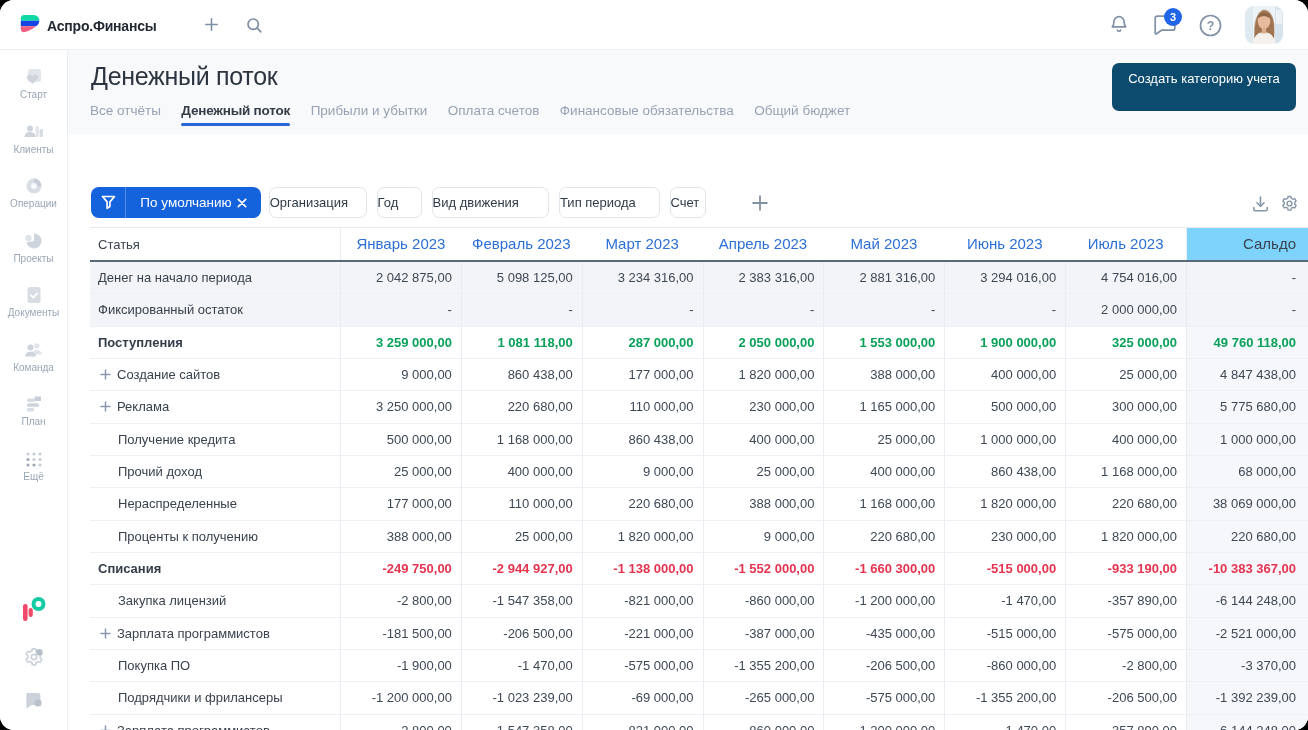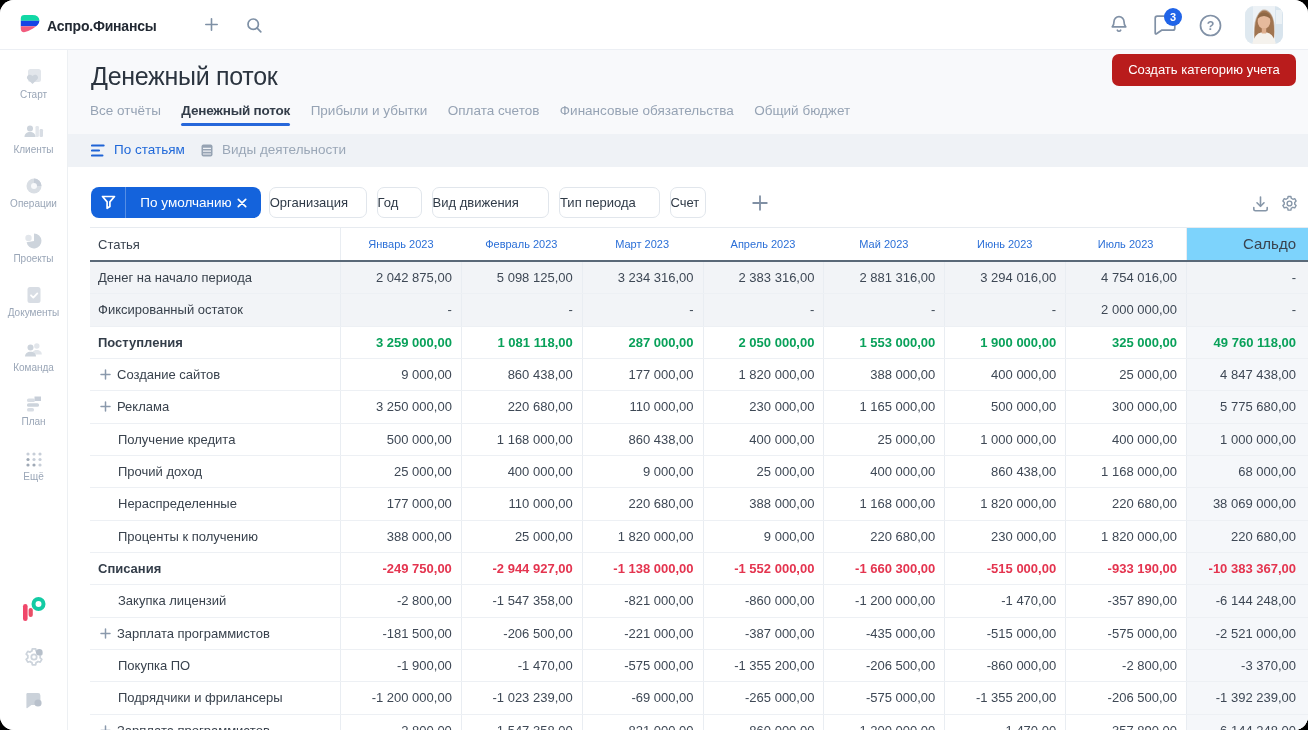--- a/index.html
+++ b/index.html
@@ -18,21 +18,21 @@
 .avatar { position:absolute; left:1245px; top:6px; width:38px; height:38px; border-radius:9px; overflow:hidden; }
 
 .sidebar { position:absolute; left:0; top:50px; width:68px; height:680px; background:#fff; border-right:1px solid #EDF0F3; z-index:4; }
 .sb-item { position:absolute; left:0; width:67px; text-align:center; }
 .sb-item .lab { display:block; margin-top:-3px; font-size:10px; color:#9AA6B7; }
 .sb-ic { display:inline-block; }
 
 .main { position:absolute; left:68px; top:50px; width:1240px; height:680px; background:#fff; }
 .hband { position:absolute; left:0; top:0; width:1240px; height:84px; background:#F8F9FB; }
 .title { position:absolute; left:23px; top:12px; font-size:25px; font-weight:500; color:#2B343F; letter-spacing:-0.3px; }
-.btn-create { position:absolute; left:1044px; top:4px; width:184px; height:32px; background:#b91c1c; border-radius:7px; color:#fff; font-size:13px; text-align:center; line-height:32px; }
+.btn-create { position:absolute; left:1044px; top:13px; width:184px; height:48px; background:#0c4a6e; border-radius:7px; color:#fff; font-size:13px; text-align:center; line-height:32px; }
 .tabs { position:absolute; left:22px; top:50px; display:flex; column-gap:20.5px; }
 .tab { position:relative; height:26px; font-size:13.5px; line-height:21px; color:#96A3B4; white-space:nowrap; }
 .tab.act { color:#333D49; font-weight:700; letter-spacing:-0.2px; }
 .tab.act::after { content:""; position:absolute; left:0; right:0; bottom:0; height:3px; border-radius:2px; background:#2667DA; }
 .subtabs { position:absolute; left:0; top:84px; width:1240px; height:33px; background:#EFF2F6; }
 .st1 { position:absolute; left:23px; top:9px; }
 .st1-t { position:absolute; left:46px; top:8px; font-size:13.5px; color:#1F68D9; }
 .st2 { position:absolute; left:133px; top:10px; }
 .st2-t { position:absolute; left:154px; top:8px; font-size:13.5px; color:#9AA7B7; }
 
@@ -53,21 +53,21 @@
 .c.lvl0 { padding-left:8px; }
 .c.lvl2 { padding-left:28px; }
 .v { width:120.86px; text-align:right; padding-right:9px; font-size:13px; color:#3E4855; line-height:31.3px; border-left:1px solid #E9EDF2; }
 .s { width:122px; text-align:right; padding-right:12px; font-size:13px; color:#3E4855; line-height:31.3px; border-left:1px solid #E9EDF2; background:#F5F7FA; }
 .gray .s { background:#F2F4F7; }
 .trow.bold .c { font-weight:700; color:#333D49; }
 .trow.bold .v, .trow.bold .s { font-weight:700; }
 .trow.pos .v, .trow.pos .s { color:#09A15A; }
 .trow.neg .v, .trow.neg .s { color:#E4344F; }
 .thead .c { color:#3A434F; padding-left:8px; font-size:13px; }
-.thead .hm { width:120.86px; text-align:center; font-size:11px; color:#2B6FD7; line-height:32px; border-left:none; }
+.thead .hm { width:120.86px; text-align:center; font-size:15px; color:#2B6FD7; line-height:32px; border-left:none; }
 .thead .hm.first { border-left:1px solid #E9EDF2; }
 .thead .hs { width:122px; text-align:right; padding-right:12px; font-size:15px; color:#3A434F; line-height:32px; border-left:1px solid #E9EDF2; background:#7dd3fc; }
 </style>
 </head>
 <body>
 <div class="page">
 
   <div class="topbar">
     <svg class="logo" width="22" height="19" viewBox="0 0 22 19">
       <defs>
@@ -191,31 +191,20 @@
       <div class="btn-create">Создать категорию учета</div>
       <div class="tabs">
         <div class="tab">Все отчёты</div>
         <div class="tab act">Денежный поток</div>
         <div class="tab">Прибыли и убытки</div>
         <div class="tab">Оплата счетов</div>
         <div class="tab">Финансовые обязательства</div>
         <div class="tab">Общий бюджет</div>
       </div>
     </div>
-    <div class="subtabs">
-      <svg class="st1" width="14" height="15" viewBox="0 0 14 15" fill="none" stroke="#1E63D5" stroke-width="2.2" stroke-linecap="round">
-          <path d="M1 2.5h11.6M1 7.5h7M1 12.5h10.4"></path>
-        </svg>
-      <div class="st1-t">По статьям</div>
-      <svg class="st2" width="12" height="13" viewBox="0 0 12 13">
-          <rect x="0.5" y="0.5" width="11" height="12" rx="2" fill="#96A3B3"></rect>
-          <path d="M2 4.4h8M2 7.2h8M2 10h8" stroke="#EFF2F6" stroke-width="1.2"></path>
-        </svg>
-      <div class="st2-t">Виды деятельности</div>
-    </div>
 
     <div class="fbtn-blue">
       <svg style="position:absolute;left:10px;top:8px" width="15" height="15" viewBox="0 0 15 15" fill="none" stroke="#fff" stroke-width="1.7" stroke-linejoin="round">
           <path d="M1.5 1.5h12l-4.6 5.4v4.6l-2.8 1.8V6.9Z"></path>
         </svg>
       <div class="divid"></div>
       <div class="txt">По умолчанию</div>
       <svg style="position:absolute;left:146px;top:10.5px" width="10" height="10" viewBox="0 0 10 10" fill="none" stroke="#fff" stroke-width="1.7" stroke-linecap="round">
           <path d="M1.3 1.3l7.4 7.4M8.7 1.3L1.3 8.7"></path>
         </svg>

